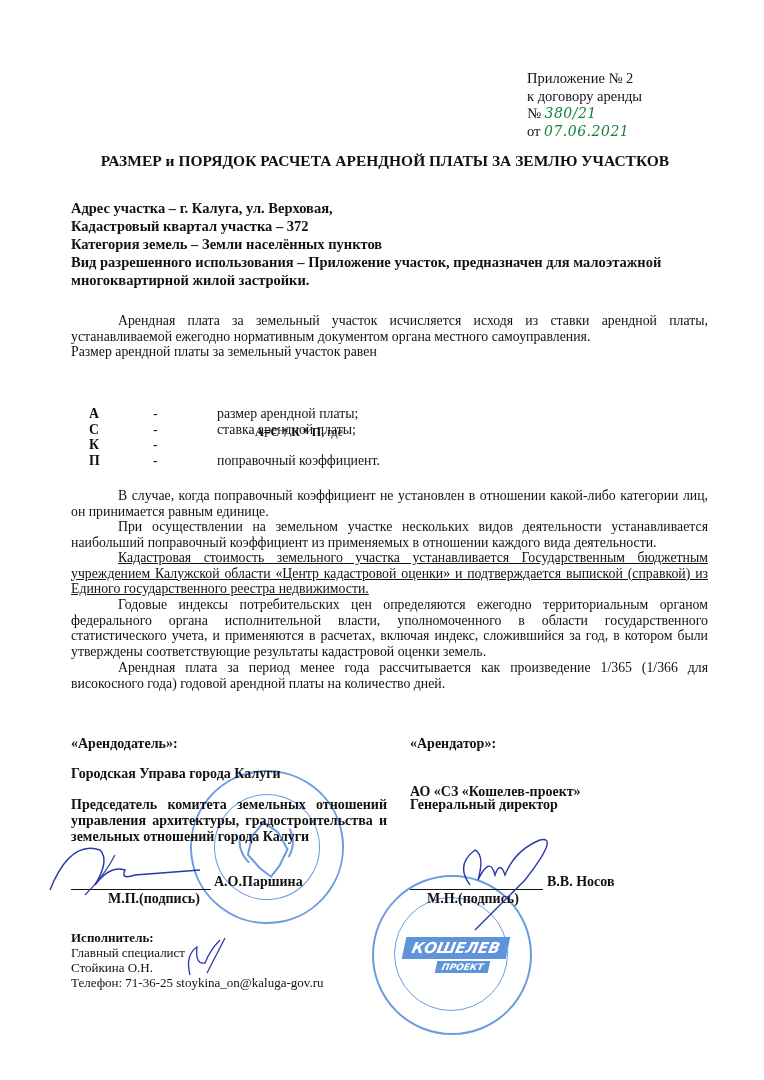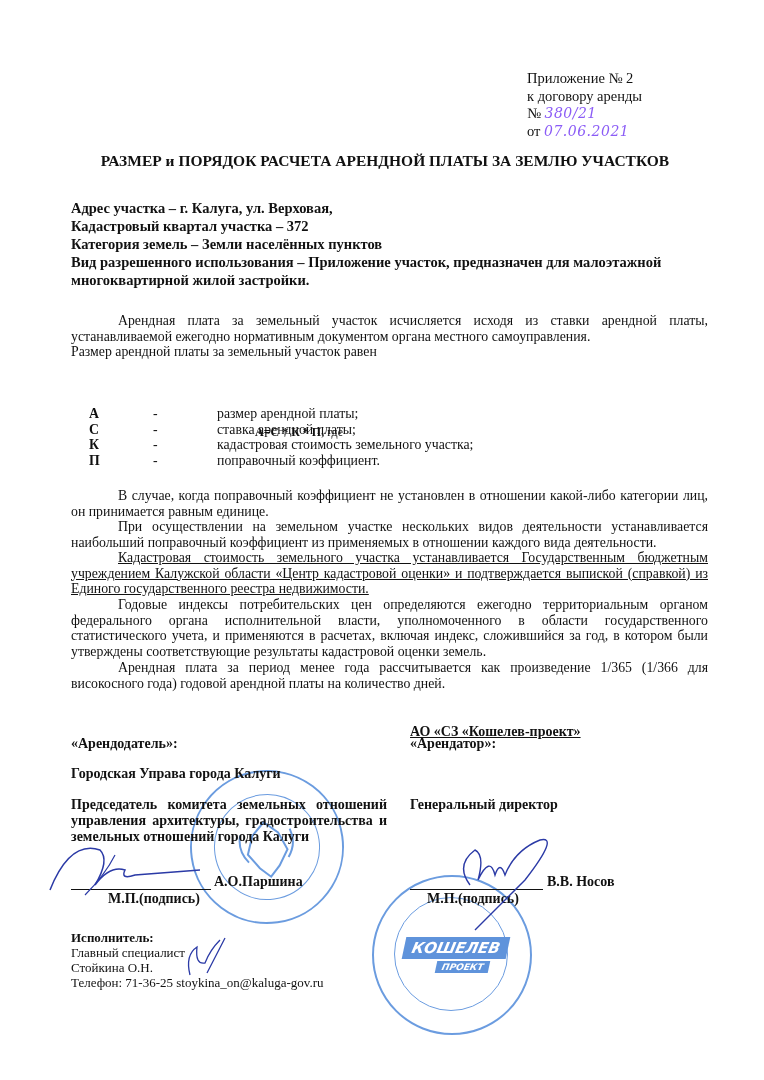--- a/index.html
+++ b/index.html
@@ -1,20 +1,20 @@
 <!DOCTYPE html>
 <html><head>
 <meta charset="utf-8">
 <style>
   html, body { margin: 0; padding: 0; background: #ffffff; }
   body { width: 764px; height: 1080px; position: relative; overflow: hidden;
          font-family: "Liberation Serif", serif; color: #111; }
   .abs { position: absolute; }
   .appendix { left: 527px; top: 70px; font-size: 14.5px; line-height: 17.5px; }
-  .appendix .hw { font-family: "DejaVu Serif", serif; font-style: italic; color: #8b5cf6; font-size: 14px; letter-spacing: 0.5px; }
+  .appendix .hw { font-family: "DejaVu Serif", serif; font-style: italic; color: #15803d; font-size: 14px; letter-spacing: 0.5px; }
   .title { left: 60px; top: 152px; width: 650px; text-align: center; font-weight: bold; font-size: 15.5px; line-height: 18px; }
   .info { left: 71px; top: 199px; width: 640px; font-weight: bold; font-size: 14.5px; line-height: 18px; }
   .para { left: 71px; width: 637px; font-size: 13.8px; line-height: 15.5px; text-align: justify; }
   .indent { text-indent: 47px; }
   .formula { left: 255px; top: 380px; font-size: 12px; margin-top: 45px; }
   .formula b { font-weight: bold; }
   .legend { left: 89px; top: 406px; font-size: 13.8px; line-height: 15.5px; }
   .legend .row { display: flex; }
   .legend .sym { width: 64px; font-weight: bold; }
   .legend .dash { width: 64px; }
@@ -70,21 +70,20 @@
     <span>размер арендной платы;</span>
   </div>
   <div class="row">
     <span class="sym">С</span>
     <span class="dash">-</span>
     <span>ставка арендной платы;</span>
   </div>
   <div class="row">
     <span class="sym">К</span>
     <span class="dash">-</span>
-    <span>кадастровая стоимость земельного участка;</span>
   </div>
   <div class="row">
     <span class="sym">П</span>
     <span class="dash">-</span>
     <span>поправочный коэффициент.</span>
   </div>
 </div>
 
 <div class="abs para indent" style="top:488px;">В случае, когда поправочный коэффициент не установлен в отношении какой-либо категории лиц, он принимается равным единице.</div>
 <div class="abs para indent" style="top:519px;">При осуществлении на земельном участке нескольких видов деятельности устанавливается наибольший поправочный коэффициент из применяемых в отношении каждого вида деятельности.</div>
@@ -113,21 +112,21 @@
   <path d="M45 60 Q65 40 75 20" fill="none" stroke="#2b3aa6" stroke-width="1.2"></path>
 </svg>
 
 <div class="stamp" style="left:372px; top:875px; width:156px; height:156px;">
   <div class="inner" style="left:20px; top:20px; width:112px; height:112px;"></div>
   <div class="logo-box" style="left:30px; top:60px; padding:2px 8px; font-size:15px;">КОШЕЛЕВ</div>
   <div class="logo-box" style="left:62px; top:84px; padding:1px 6px; font-size:9px;">ПРОЕКТ</div>
 </div>
 
 <div class="abs sig-block col-right" style="top:736px;">«Арендатор»:</div>
-<div class="abs sig-block col-right" style="top:724px;text-decoration:underline;">АО «СЗ «Кошелев-проект»</div>
+<div class="abs sig-block col-right" style="top:784px;">АО «СЗ «Кошелев-проект»</div>
 <div class="abs sig-block col-right" style="top:797px;">Генеральный директор</div>
 
 <div class="abs" style="left:410px; top:889px; width:133px; border-bottom:1px solid #111;"></div>
 <div class="abs sig-block" style="left:547px; top:874px;">В.В. Носов</div>
 <div class="abs sig-block" style="left:427px; top:891px;">М.П.(подпись)</div>
 
 <svg style="left:450px; top:835px;" width="120" height="110">
   <path d="M20 50 Q5 30 25 15 Q35 20 28 45 Q40 20 45 40 Q50 25 55 40 Q65 15 90 5 Q110 0 75 45 L25 95" fill="none" stroke="#2b3aa6" stroke-width="1.4"></path>
 </svg>
 

